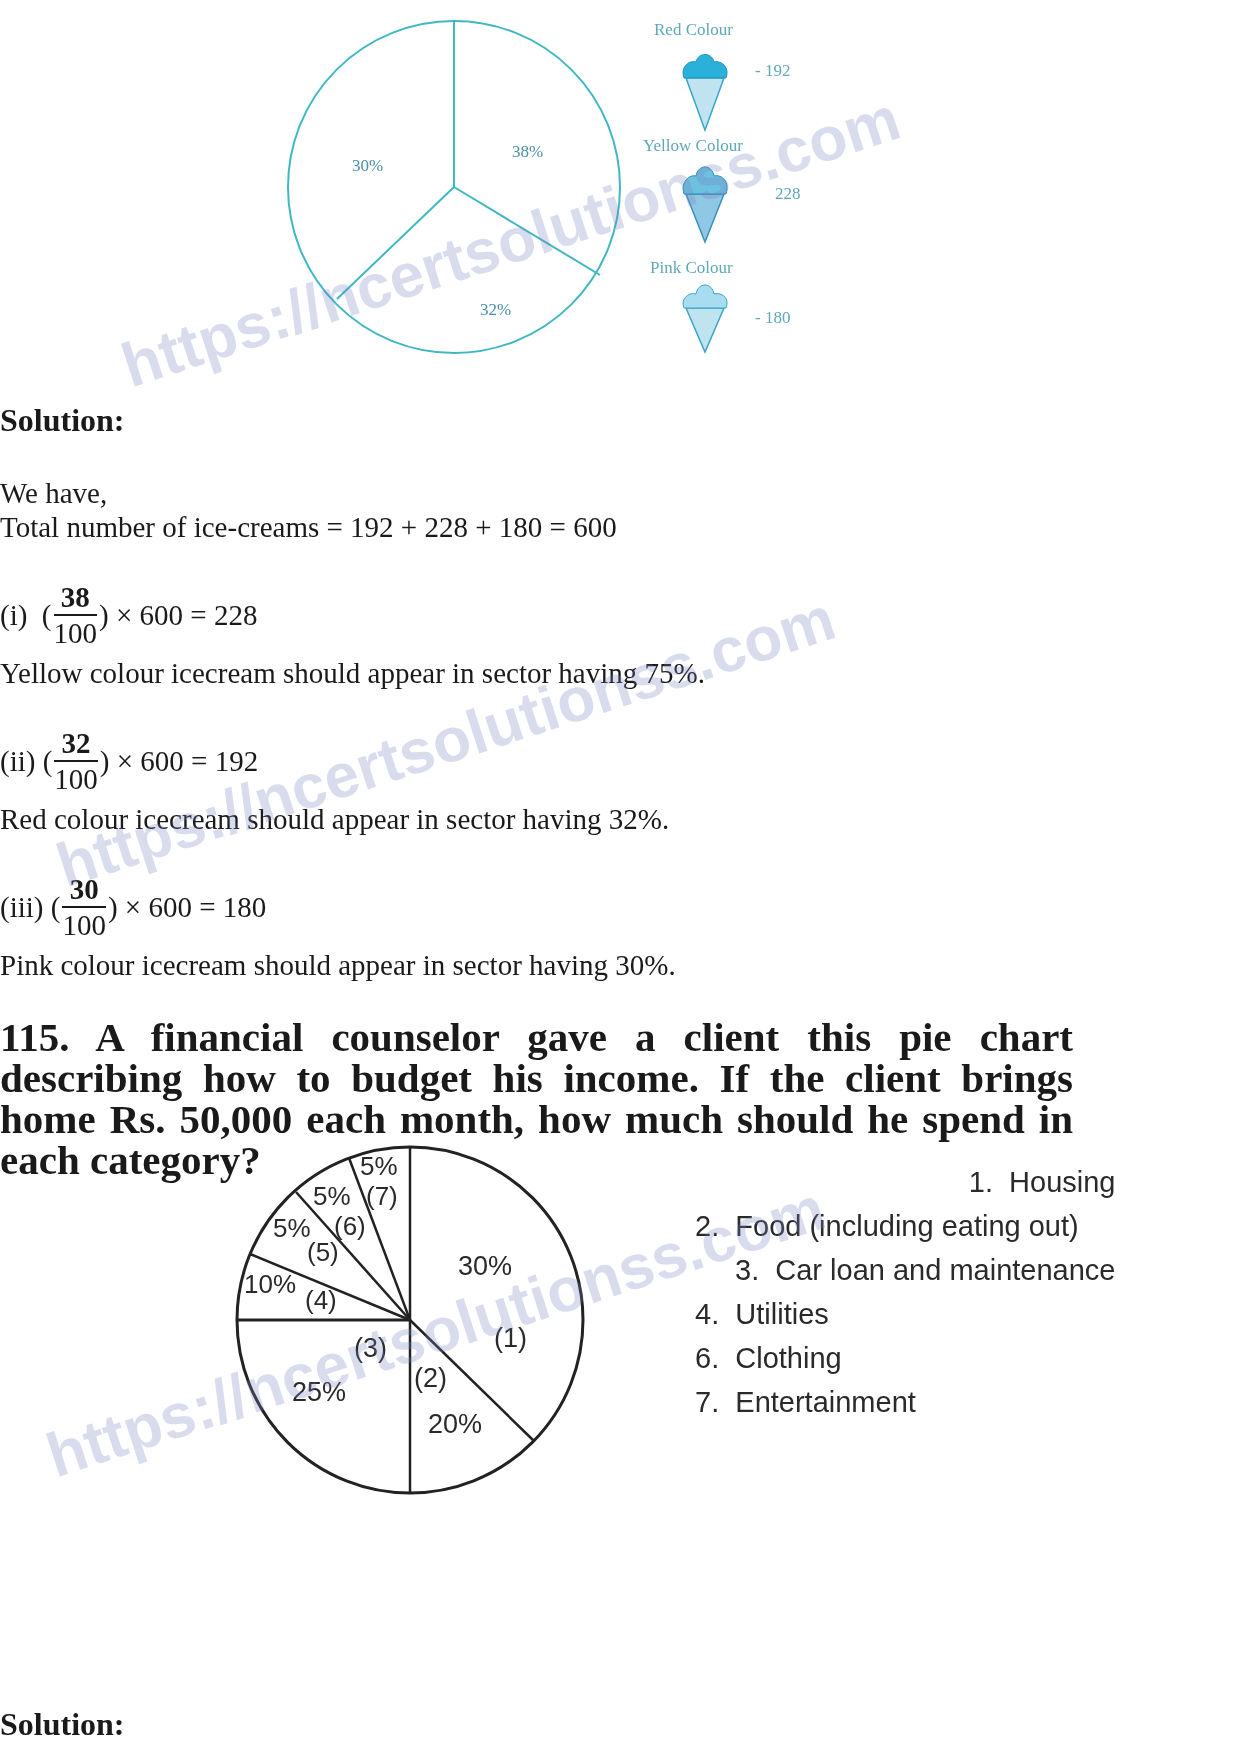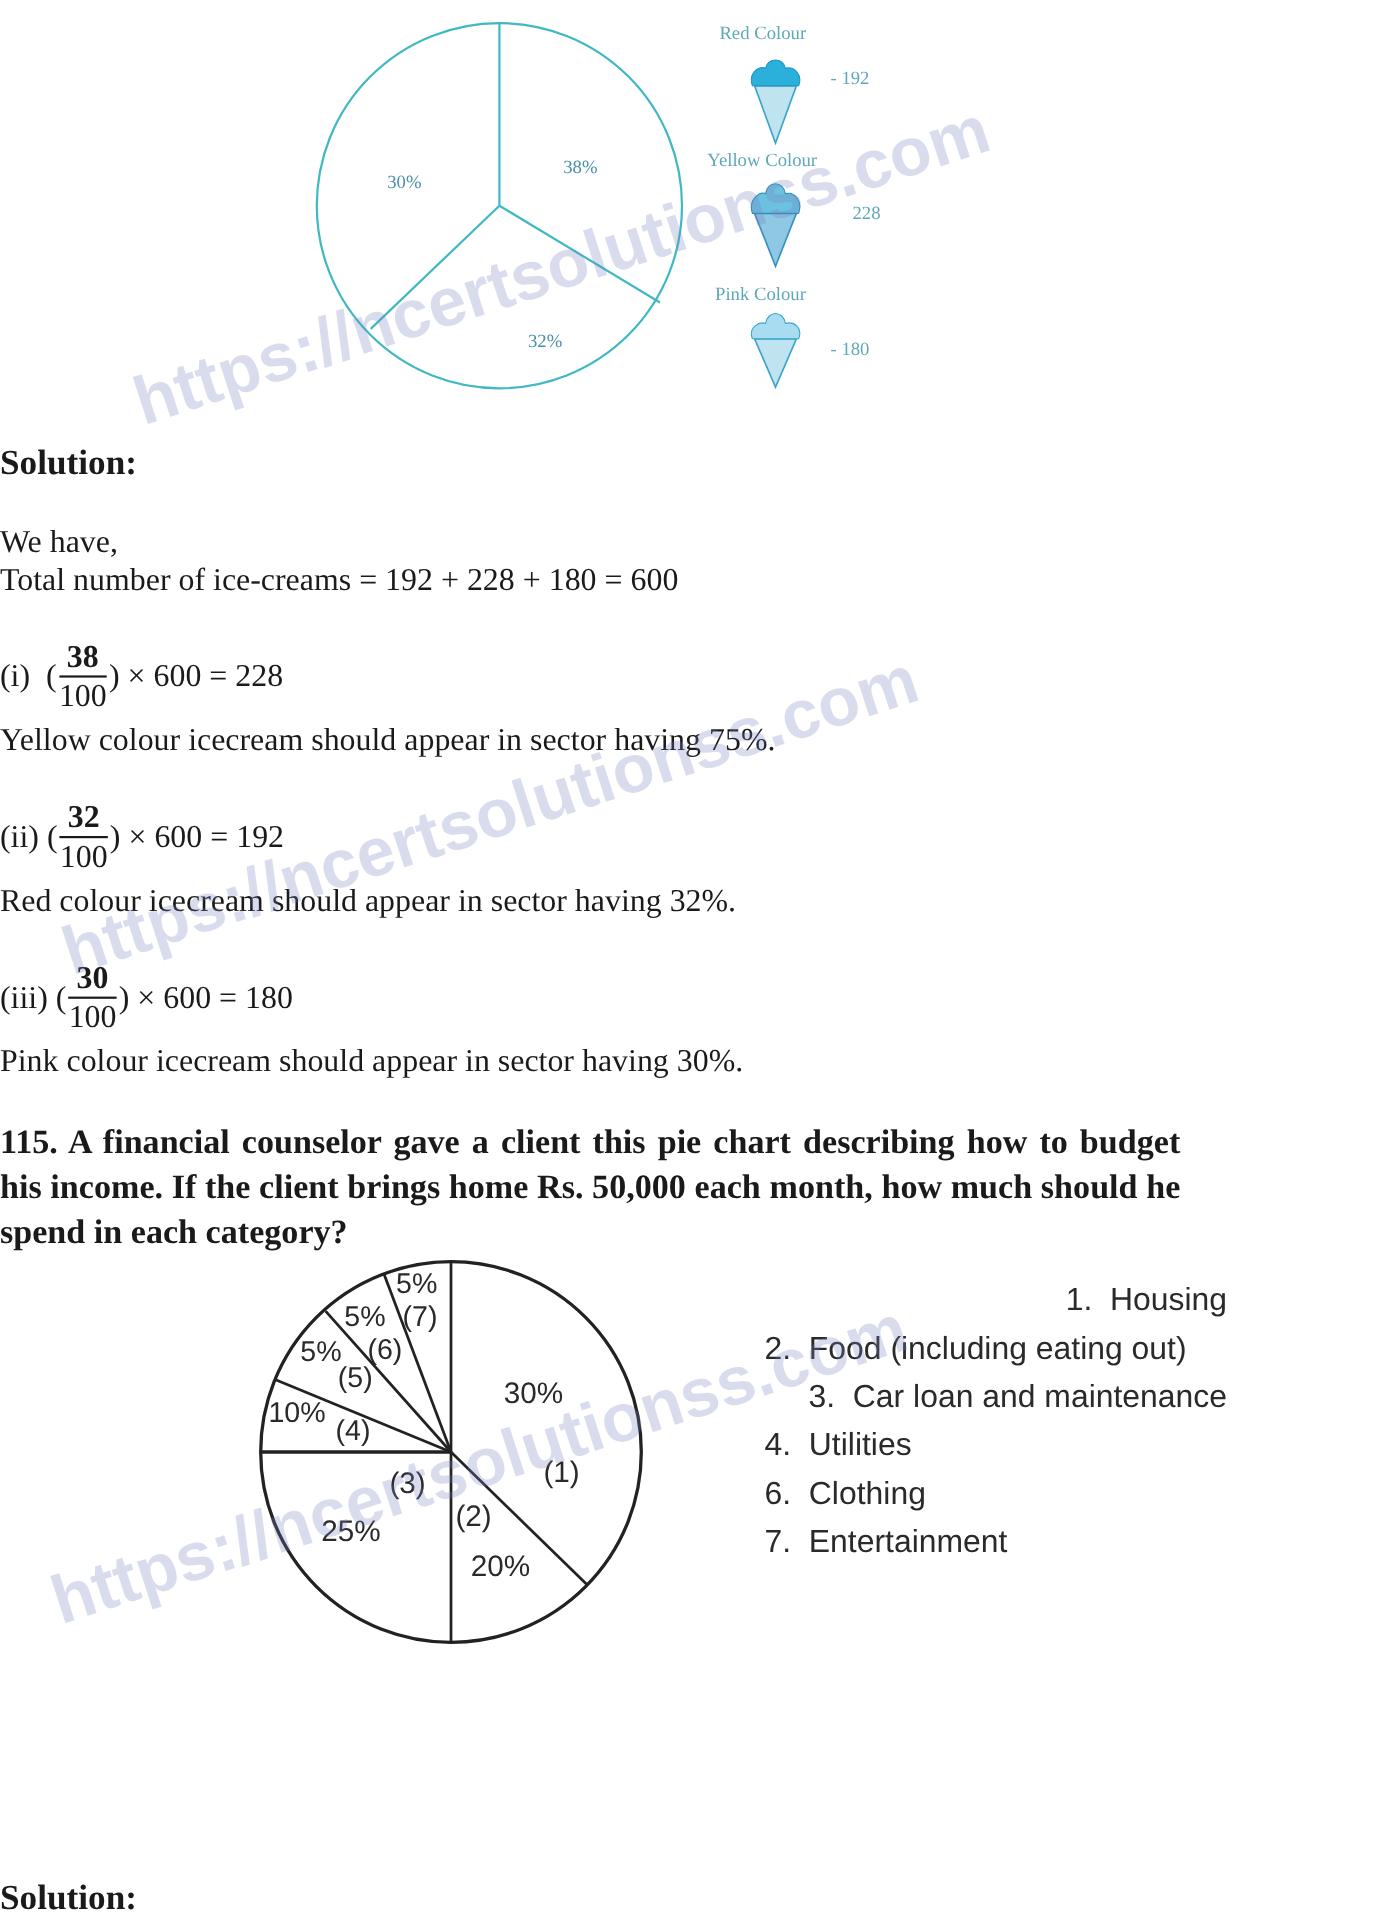--- a/index.html
+++ b/index.html
@@ -1,21 +1,21 @@
 <!DOCTYPE html>
 <html><head>
 <meta charset="utf-8">
 <style>
   html, body { margin: 0; padding: 0; background: #ffffff; }
   body { width: 1251px; height: 1740px; position: relative; overflow: hidden;
          font-family: "Liberation Serif", "DejaVu Serif", serif; color: #1a1a1a; }
   .abs { position: absolute; }
   .txt { font-size: 29px; line-height: 34px; white-space: nowrap; }
   .heading { font-size: 32px; font-weight: bold; }
-  .q { font-size: 31px; font-weight: bold; line-height: 41px; text-align: justify;
+  .q { font-size: 41px; font-weight: bold; line-height: 41px; text-align: justify;
        width: 1073px; white-space: normal; }
   .frac { display: inline-block; vertical-align: middle; text-align: center; margin: 0 2px; }
   .frac .num { display: block; border-bottom: 2px solid #1a1a1a; padding: 0 4px; line-height: 34px; font-weight: bold; }
   .frac .den { display: block; line-height: 34px; text-align: center; }
   .eqline { display: flex; align-items: center; font-size: 29px; }
   .legend-item { font-family: "Liberation Sans", "DejaVu Sans", sans-serif; font-size: 29px;
                  color: #2a2a2a; line-height: 44px; white-space: nowrap; }
   .cone-label { font-family: "Liberation Serif", serif; font-size: 17px; color: #5fa8b8; }
   .cone-count { font-family: "Liberation Serif", serif; font-size: 17px; color: #5fa8b8; }
   .watermark { font-family: "Liberation Sans", "DejaVu Sans", sans-serif; font-weight: bold;

